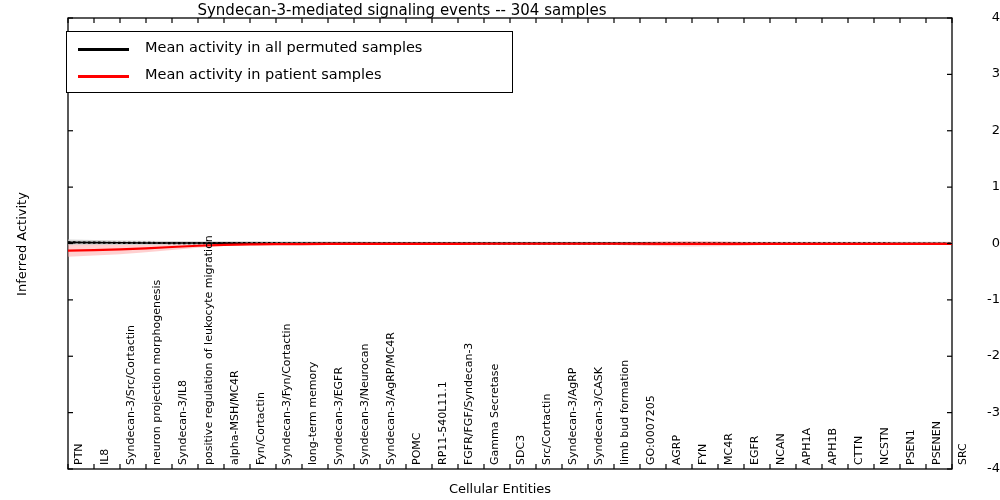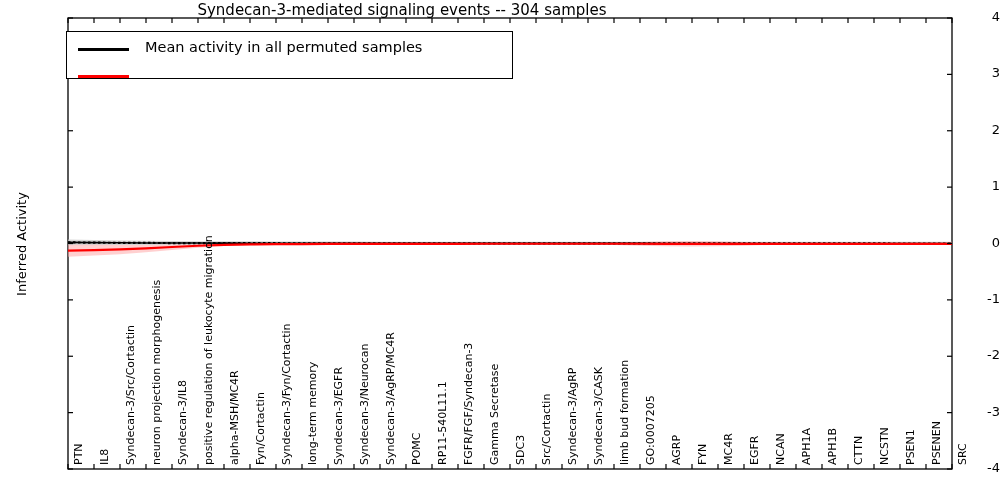--- a/index.html
+++ b/index.html
@@ -28,38 +28,39 @@
     position:absolute;right:0;font-size:13px;color:#000;
     text-align:right;white-space:nowrap;
   }
   .xtick{
     position:absolute;font-size:11px;color:#000;
     transform:rotate(-90deg);
     transform-origin:left top;
     white-space:nowrap;
   }
   .legend{
-    position:absolute;left:66px;top:31px;width:447px;height:48px;
+    position:absolute;left:66px;top:31px;width:447px;height:62px;
     border:1.3px solid #000;background:#fff;box-sizing:border-box;
     z-index:30;
   }
   .legrow{position:absolute;left:0;height:26px;width:100%;}
   .legline{position:absolute;left:11px;top:12px;width:51px;height:2.6px;}
   .legtext{position:absolute;left:78px;top:3px;font-size:14.5px;color:#000;white-space:nowrap;}
 </style>
 </head>
 <body>
 
 <div id="fig">
 
   <div class="ttl">Syndecan-3-mediated signaling events -- 304 samples</div>
 
   <div id="ylabel-holder">
       <div class="ylab" style="left: 14px; top: 243.5px; transform: rotate(-90deg) translate(-50%, 0px);">Inferred Activity</div>
     </div>
+  <div class="xlab">Cellular Entities</div>
 
   <svg id="plot" width="1000" height="500" style="position:absolute;left:0;top:0;">
       <rect x="68" y="18" width="884" height="451" fill="none" stroke="#000" stroke-width="1.3"></rect>
       <polygon points="68,239.55375 94,240.1175 120,240.399375 146,240.68125 172,240.963125 198,241.13225 224,241.245 250,241.35775 276,241.414125 302,241.4705 328,241.526875 354,241.58325000000002 380,241.639625 406,241.639625 432,241.696 458,241.696 484,241.752375 510,241.752375 536,241.80875 562,241.80875 588,241.80875 614,241.80875 640,241.80875 666,241.80875 692,241.80875 718,241.80875 744,241.80875 770,241.865125 796,241.865125 822,241.865125 848,241.865125 874,241.865125 900,241.865125 926,241.865125 952,241.865125 952,244.683875 926,244.683875 900,244.683875 874,244.683875 848,244.683875 822,244.683875 796,244.683875 770,244.683875 744,244.683875 718,244.683875 692,244.683875 666,244.683875 640,244.74025 614,244.74025 588,244.74025 562,244.74025 536,244.74025 510,244.74025 484,244.74025 458,244.79662499999998 432,244.79662499999998 406,244.79662499999998 380,244.79662499999998 354,244.853 328,244.853 302,244.853 276,244.909375 250,244.909375 224,244.909375 198,244.96574999999999 172,244.96574999999999 146,245.02212500000002 120,245.07849999999996 94,245.19125000000003 68,245.19125000000003" fill="#c8c8c8" opacity="0.75"></polygon>
       <polygon points="68,244.62749999999997 94,244.74025 120,244.909375 146,244.909375 172,244.74025 198,244.17649999999998 224,243.72549999999998 250,243.443625 276,243.330875 302,243.2745 328,243.21812500000001 354,243.21812500000001 380,243.16175 406,243.16175 432,243.16175 458,243.16175 484,243.10537499999998 510,243.10537499999998 536,243.10537499999998 562,243.049 588,242.93625 614,242.598 640,241.9215 666,241.245 692,240.963125 718,241.245 744,241.9215 770,242.598 796,242.93625 822,243.049 848,243.10537499999998 874,243.16175 900,243.16175 926,243.21812500000001 952,243.21812500000001 952,244.28925 926,244.28925 900,244.34562499999998 874,244.34562499999998 848,244.402 822,244.45837500000002 796,244.62749999999997 770,244.96574999999999 744,245.64225000000002 718,246.31875 692,246.60062499999998 666,246.31875 640,245.64225000000002 614,244.96574999999999 588,244.62749999999997 562,244.51475 536,244.45837500000002 510,244.45837500000002 484,244.45837500000002 458,244.45837500000002 432,244.51475 406,244.51475 380,244.571125 354,244.62749999999997 328,244.683875 302,244.79662499999998 276,244.96574999999999 250,245.304 224,246.036875 198,247.728125 172,249.983125 146,252.23812500000003 120,254.21125000000004 94,255.620625 68,256.748125" fill="#ffaaaa" opacity="0.55"></polygon>
       <path d="M68 242.3725 L94 242.654375 L120 242.8235 L146 242.93625 L172 243.049 L198 243.049 L224 243.16175 L250 243.21812500000001 L276 243.21812500000001 L302 243.2745 L328 243.2745 L354 243.2745 L380 243.330875 L406 243.330875 L432 243.330875 L458 243.38725000000002 L484 243.38725000000002 L510 243.38725000000002 L536 243.38725000000002 L562 243.38725000000002 L588 243.38725000000002 L614 243.38725000000002 L640 243.38725000000002 L666 243.443625 L692 243.443625 L718 243.443625 L744 243.443625 L770 243.443625 L796 243.443625 L822 243.443625 L848 243.443625 L874 243.443625 L900 243.5 L926 243.5 L952 243.5" fill="none" stroke="#000000" stroke-width="1.6"></path>
       <path d="M68 242.3725 L94 242.654375 L120 242.8235 L146 242.93625 L172 243.049 L198 243.049 L224 243.16175 L250 243.21812500000001 L276 243.21812500000001 L302 243.2745 L328 243.2745 L354 243.2745 L380 243.330875 L406 243.330875 L432 243.330875 L458 243.38725000000002 L484 243.38725000000002 L510 243.38725000000002 L536 243.38725000000002 L562 243.38725000000002 L588 243.38725000000002 L614 243.38725000000002 L640 243.38725000000002 L666 243.443625 L692 243.443625 L718 243.443625 L744 243.443625 L770 243.443625 L796 243.443625 L822 243.443625 L848 243.443625 L874 243.443625 L900 243.5 L926 243.5 L952 243.5" fill="none" stroke="#000" stroke-width="2.2" stroke-dasharray="2.5,2.5"></path>
       <path d="M68 250.546875 L94 250.15225 L120 249.41937500000003 L146 248.291875 L172 246.99525000000003 L198 245.755 L224 244.853 L250 244.402 L276 244.17649999999998 L302 244.06375 L328 243.951 L354 243.894625 L380 243.83825000000002 L406 243.83825000000002 L432 243.78187499999999 L458 243.78187499999999 L484 243.72549999999998 L510 243.72549999999998 L536 243.72549999999998 L562 243.72549999999998 L588 243.72549999999998 L614 243.72549999999998 L640 243.72549999999998 L666 243.78187499999999 L692 243.83825000000002 L718 243.83825000000002 L744 243.78187499999999 L770 243.78187499999999 L796 243.78187499999999 L822 243.78187499999999 L848 243.78187499999999 L874 243.78187499999999 L900 243.78187499999999 L926 243.78187499999999 L952 243.78187499999999" fill="none" stroke="#ff0000" stroke-width="2.2"></path>
       <line x1="68" y1="18" x2="73" y2="18" stroke="#000" stroke-width="1.2"></line>
       <line x1="947" y1="18" x2="952" y2="18" stroke="#000" stroke-width="1.2"></line>
@@ -200,16 +201,17 @@
       <div class="xtick" style="left: 956px; top: 465px;">SRC</div>
     </div>
 
   <div class="legend">
     <div class="legrow" style="top:4px;">
       <div class="legline" style="background:#000;"></div>
       <div class="legtext">Mean activity in all permuted samples</div>
     </div>
     <div class="legrow" style="top:31px;">
       <div class="legline" style="background:#ff0000;"></div>
+      <div class="legtext">Mean activity in patient samples</div>
     </div>
   </div>
 
 </div>
 
 </body></html>

